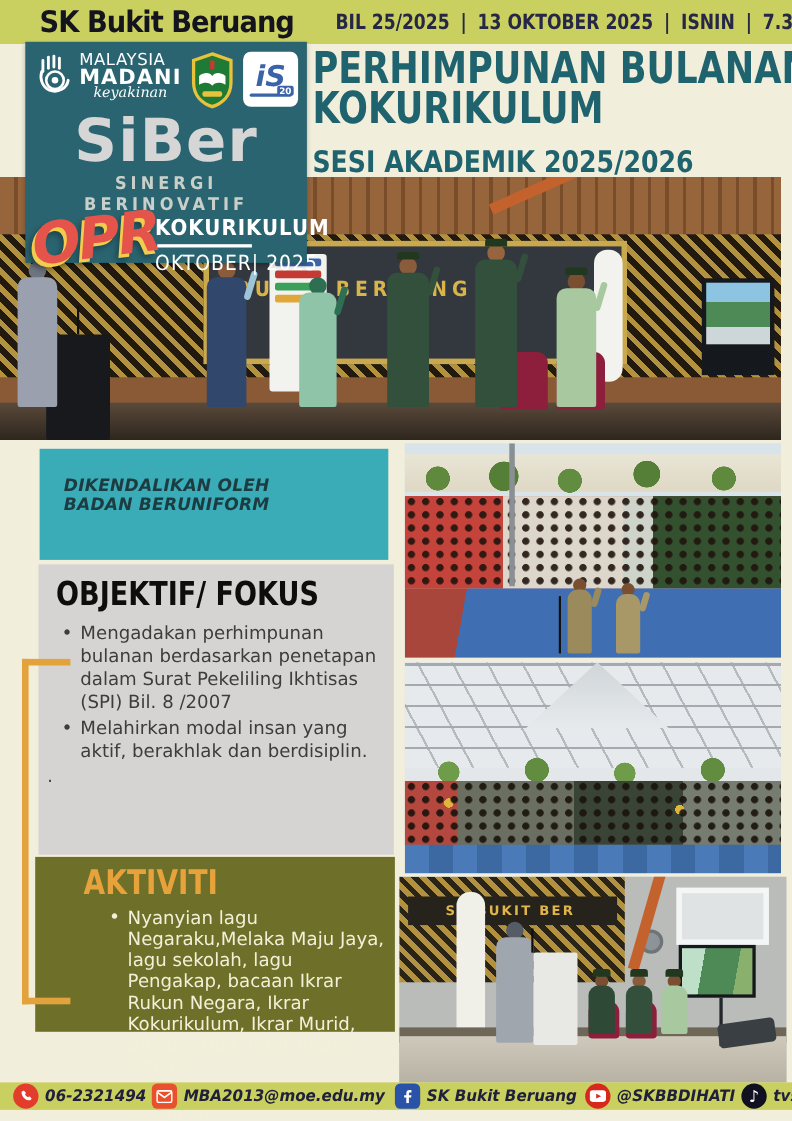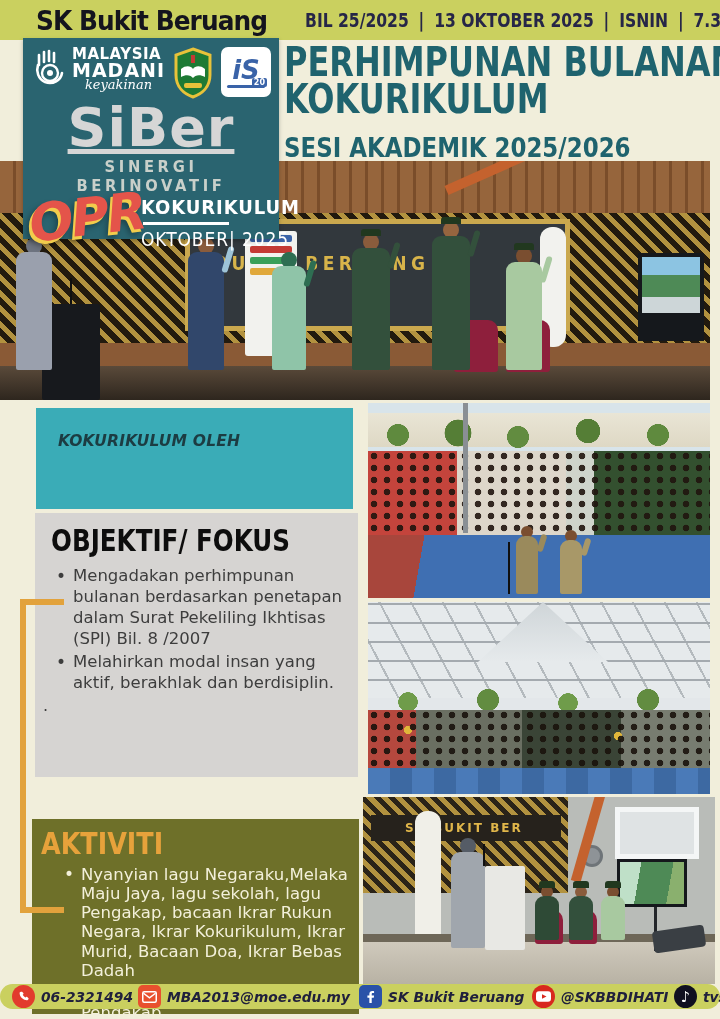--- a/index.html
+++ b/index.html
@@ -11,29 +11,29 @@
   .top-bar{top:0;height:40px;padding:0 10px;box-sizing:border-box;}
   .school-name{font-weight:bold;font-size:27px;color:#14141e;letter-spacing:-1px;margin-left:26px;transform:scaleX(.92);transform-origin:left;white-space:nowrap;}
   .top-info{display:flex;align-items:center;gap:12px;margin-left:18px;color:#262647;font-weight:bold;font-size:19px;white-space:nowrap;transform:scaleX(.82);transform-origin:left;}
   .top-info .sep{font-weight:bold;}
 
   
   .teal-box{position:absolute;left:23px;top:38px;width:256px;height:201px;background:#2a6470;z-index:3;box-shadow:0 2px 4px rgba(0,0,0,.25);}
   .logo-row{display:flex;align-items:flex-start;gap:7px;padding:9px 8px 0 10px;}
   .madani{display:flex;gap:5px;align-items:center;color:#fff;}
   .madani-text{line-height:.95;}
-  .madani-l1{font-size:15px;font-weight:bold;letter-spacing:.5px;}
+  .madani-l1{font-size:15px;font-weight:normal;letter-spacing:.5px;}
   .madani-l2{font-size:19px;font-weight:bold;letter-spacing:1px;}
   .madani-l3{font-family:"DejaVu Serif",serif;font-style:italic;font-size:13px;text-align:center;}
   .crest{width:42px;height:52px;}
   .is25{width:50px;height:50px;background:#fff;border-radius:7px;display:flex;flex-direction:column;align-items:center;justify-content:center;position:relative;}
   .is25 .is{font-size:26px;font-weight:bold;font-style:italic;color:#3a63a8;line-height:1;}
   .is25 .n25{position:absolute;right:4px;bottom:10px;background:#3a63a8;color:#fff;font-size:8px;font-weight:bold;padding:0 2px;border-radius:2px;}
   .is25 .ln{width:38px;height:3px;background:#3a63a8;margin-top:2px;border-radius:2px;}
-  .siber{color:#d6d6d6;font-size:54px;font-weight:bold;text-align:center;line-height:1;margin-top:2px;letter-spacing:1px;text-decoration:underline;}
+  .siber{color:#d6d6d6;font-size:54px;font-weight:bold;text-align:center;line-height:1;margin-top:2px;letter-spacing:1px;}
   .siber-sub{color:#c9d0ca;font-size:16px;font-weight:bold;letter-spacing:4px;text-align:center;margin-top:2px;transform:scaleX(.92);}
   .opr-row{position:relative;height:70px;margin-top:0;}
   .opr{position:absolute;left:6px;top:-8px;font-size:52px;font-weight:bold;font-style:italic;color:#e4544a;transform:rotate(-7deg);text-shadow:-3px 3px 0 #f2cc4c,-5px 5px 6px rgba(0,0,0,.35);letter-spacing:-2px;}
   .opr-right{position:absolute;left:118px;top:0;}
   .opr-label{color:#fff;font-weight:bold;font-size:20px;letter-spacing:1px;transform:scaleX(.9);transform-origin:left;white-space:nowrap;}
   .opr-underline{width:86px;height:3px;background:#fff;margin:3px 0 3px 2px;}
   .opr-date{color:#fff;font-size:19px;letter-spacing:1px;transform:scaleX(.9);transform-origin:left;white-space:nowrap;}
 
   
   .title-block{position:absolute;left:284px;top:44px;z-index:3;color:#1f636e;}
@@ -121,28 +121,28 @@
 
   
   .conducted-box{position:absolute;left:36px;top:408px;width:317px;height:101px;background:#3aacb7;z-index:3;}
   .conducted-box .txt{padding:24px 0 0 22px;font-size:15.5px;font-weight:bold;font-style:italic;color:#1c3c42;line-height:1.18;letter-spacing:.2px;}
   .objectives-box{position:absolute;left:35px;top:513px;width:323px;height:264px;background:#d6d4d2;z-index:3;box-sizing:border-box;padding:10px 8px 0 16px;}
   .obj-heading{font-size:30px;font-weight:bold;color:#0d0d0d;letter-spacing:0;transform:scaleX(.82);transform-origin:left;white-space:nowrap;}
   .plain-list{margin:8px 0 0 0;padding:0 0 0 22px;list-style:none;}
   .plain-list li{position:relative;font-size:16.5px;line-height:1.27;color:#3d3d3d;margin-bottom:2px;}
   .plain-list li::before{content:"•";position:absolute;left:-17px;top:0;font-size:17px;}
   .trailing-dot{color:#3d3d3d;font-size:16px;margin-left:-8px;}
-  .activities-box{position:absolute;left:32px;top:779px;width:327px;height:195px;background:#6e7029;z-index:3;box-sizing:border-box;padding:6px 6px 0 9px;margin-top:40px;}
+  .activities-box{position:absolute;left:32px;top:779px;width:327px;height:159px;background:#6e7029;z-index:3;box-sizing:border-box;padding:6px 6px 0 44px;}
   .act-heading{font-size:31px;font-weight:bold;color:#e7a23b;transform:scaleX(.82);transform-origin:left;white-space:nowrap;}
   .activities-box .plain-list{margin-top:4px;padding-left:40px;}
   .activities-box .plain-list li{color:#f3f0da;font-size:16.5px;line-height:1.16;margin-bottom:4px;}
   .gold-bracket{position:absolute;left:20px;top:599px;width:44px;height:314px;border-left:6px solid #e2a23c;border-top:6px solid #e2a23c;border-bottom:6px solid #e2a23c;box-sizing:border-box;z-index:5;}
 
   
-  .footer-bar{top:984px;height:25px;justify-content:space-between;padding:0 12px;box-sizing:border-box;z-index:4;border-radius:13px;}
+  .footer-bar{top:984px;height:25px;justify-content:space-between;padding:0 12px;box-sizing:border-box;z-index:4;}
   .f-item{display:flex;align-items:center;gap:6px;white-space:nowrap;}
   .f-item .lbl{font-size:14.5px;font-weight:bold;font-style:italic;color:#20203c;transform:scaleX(.95);transform-origin:left;}
   .badge{width:23px;height:23px;border-radius:50%;display:flex;align-items:center;justify-content:center;flex:0 0 auto;}
   .badge svg{display:block;}
   .badge-rect{border-radius:5px;}
   .tiktok-note{color:#fff;font-size:15px;font-weight:bold;}
 </style>
 </head>
 <body>
 
@@ -264,21 +264,22 @@
   </div>
 
   <div class="title-block">
     <div class="title-l">PERHIMPUNAN BULANAN</div>
     <div class="title-l">KOKURIKULUM</div>
     <div class="session">SESI AKADEMIK 2025/2026</div>
   </div>
 
   <div class="conducted-box">
     <div class="txt">
-      <div>KOKURIKULUM OLEH</div>
+      <div>DIKENDALIKAN OLEH</div>
+      <div>BADAN BERUNIFORM</div>
     </div>
   </div>
 
   <div class="objectives-box">
     <div class="obj-heading">OBJEKTIF/ FOKUS</div>
     <ul class="plain-list">
       <li>Mengadakan perhimpunan bulanan berdasarkan penetapan dalam Surat Pekeliling Ikhtisas (SPI) Bil. 8 /2007</li>
       <li>Melahirkan modal insan yang aktif, berakhlak dan berdisiplin.</li>
     </ul>
     <div class="trailing-dot">.</div>

